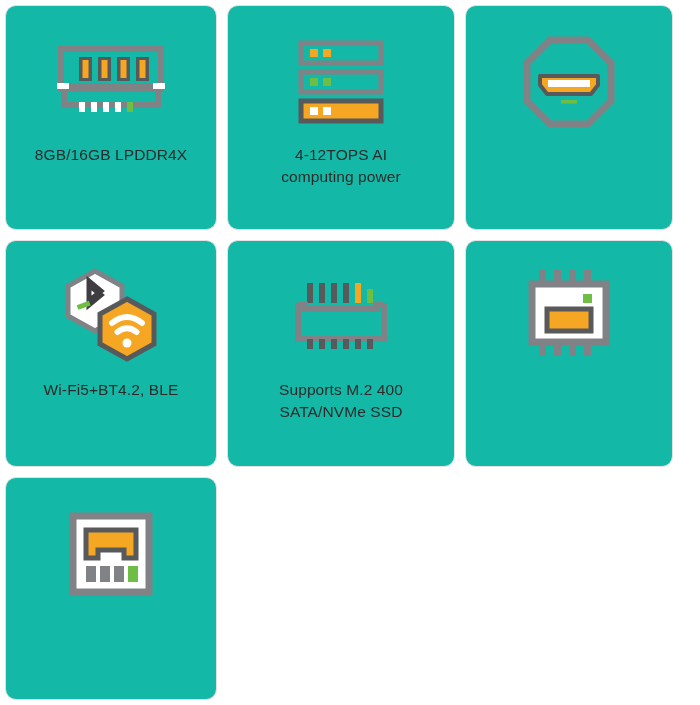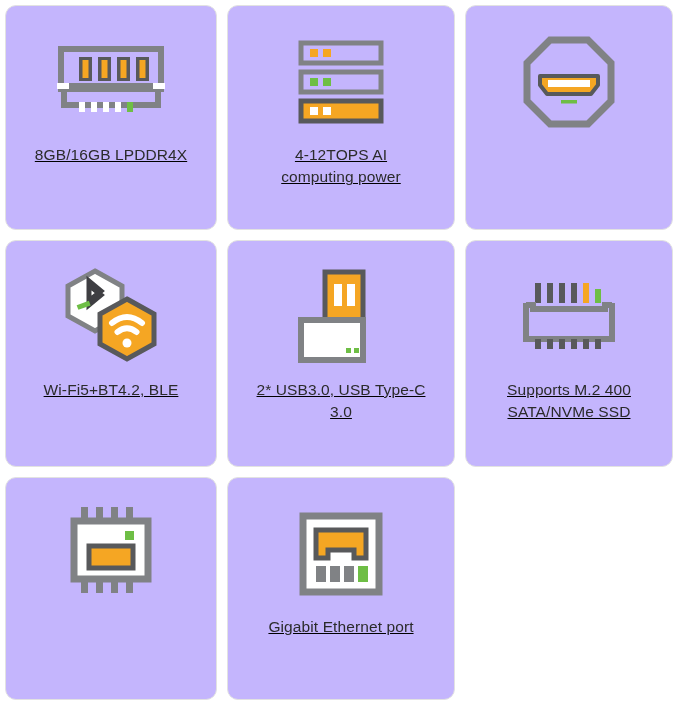--- a/index.html
+++ b/index.html
@@ -16,28 +16,27 @@
     height: 705px;
     display: grid;
     grid-template-columns: 222px 238px 218px;
     grid-template-rows: 235px 237px 233px;
     padding: 5px 5px 0 5px;
   }
 
   .card {
     border: 1px solid #e2e2e2;
     border-radius: 11px;
-    background: #c4b5fd;
+    background: #14b8a6;
     display: flex;
     flex-direction: column;
     align-items: center;
     justify-content: flex-start;
     padding-top: 14px;
     margin: 0 10px 10px 0;
-    text-decoration: underline;
   }
 
   .icon-wrap {
     height: 124px;
     display: flex;
     align-items: center;
     justify-content: center;
     width: 100%;
   }
 
@@ -123,34 +122,20 @@
 
         <path d="M68 32 L95 47 V77 L68 92 L41 77 V47 Z" fill="#F5A623" stroke="#58595B" stroke-width="5"></path>
         <path d="M53 56 Q68 44 83 56" fill="none" stroke="#ffffff" stroke-width="6" stroke-linecap="round"></path>
         <path d="M58.5 65 Q68 57.5 77.5 65" fill="none" stroke="#ffffff" stroke-width="6" stroke-linecap="round"></path>
         <circle cx="68" cy="76" r="4.5" fill="#ffffff"></circle>
       </svg>
     </div>
     <div class="card-label">Wi-Fi5+BT4.2, BLE</div>
   </div>
 
-  <div class="card c5">
-    <div class="icon-wrap">
-      <svg width="88" height="96" viewBox="0 0 88 96">
-        <rect x="28" y="3" width="38" height="48" fill="#F5A623" stroke="#58595B" stroke-width="5"></rect>
-        <rect x="37" y="15" width="8" height="22" fill="#ffffff"></rect>
-        <rect x="50" y="15" width="8" height="22" fill="#ffffff"></rect>
-        <rect x="4" y="51" width="62" height="40" fill="#ffffff" stroke="#808285" stroke-width="6"></rect>
-        <rect x="49" y="79" width="5" height="5" fill="#6EBE45"></rect>
-        <rect x="57" y="79" width="5" height="5" fill="#6EBE45"></rect>
-      </svg>
-    </div>
-    <div class="card-label" style="white-space:pre-line">2* USB3.0, USB Type-C
-3.0</div>
-  </div>
 
   <div class="card c6">
     <div class="icon-wrap">
       <svg width="96" height="72" viewBox="0 0 96 72">
         <rect x="14" y="2" width="6" height="20" fill="#58595B"></rect>
         <rect x="26" y="2" width="6" height="20" fill="#58595B"></rect>
         <rect x="38" y="2" width="6" height="20" fill="#58595B"></rect>
         <rect x="50" y="2" width="6" height="20" fill="#58595B"></rect>
         <rect x="62" y="2" width="6" height="20" fill="#F5A623"></rect>
         <rect x="74" y="8" width="6" height="14" fill="#6EBE45"></rect>
@@ -190,16 +175,15 @@
     <div class="icon-wrap">
       <svg width="84" height="84" viewBox="0 0 84 84">
         <rect x="4" y="4" width="76" height="76" fill="#ffffff" stroke="#808285" stroke-width="7"></rect>
         <path d="M17 18 H67 V46 H55 V38 H29 V46 H17 Z" fill="#F5A623" stroke="#58595B" stroke-width="5" stroke-linejoin="miter"></path>
         <rect x="17" y="54" width="10" height="16" fill="#808285"></rect>
         <rect x="31" y="54" width="10" height="16" fill="#808285"></rect>
         <rect x="45" y="54" width="10" height="16" fill="#808285"></rect>
         <rect x="59" y="54" width="10" height="16" fill="#6EBE45"></rect>
       </svg>
     </div>
-    <div class="card-label">Gigabit Ethernet port</div>
   </div>
 
 </div>
 
 </body></html>

